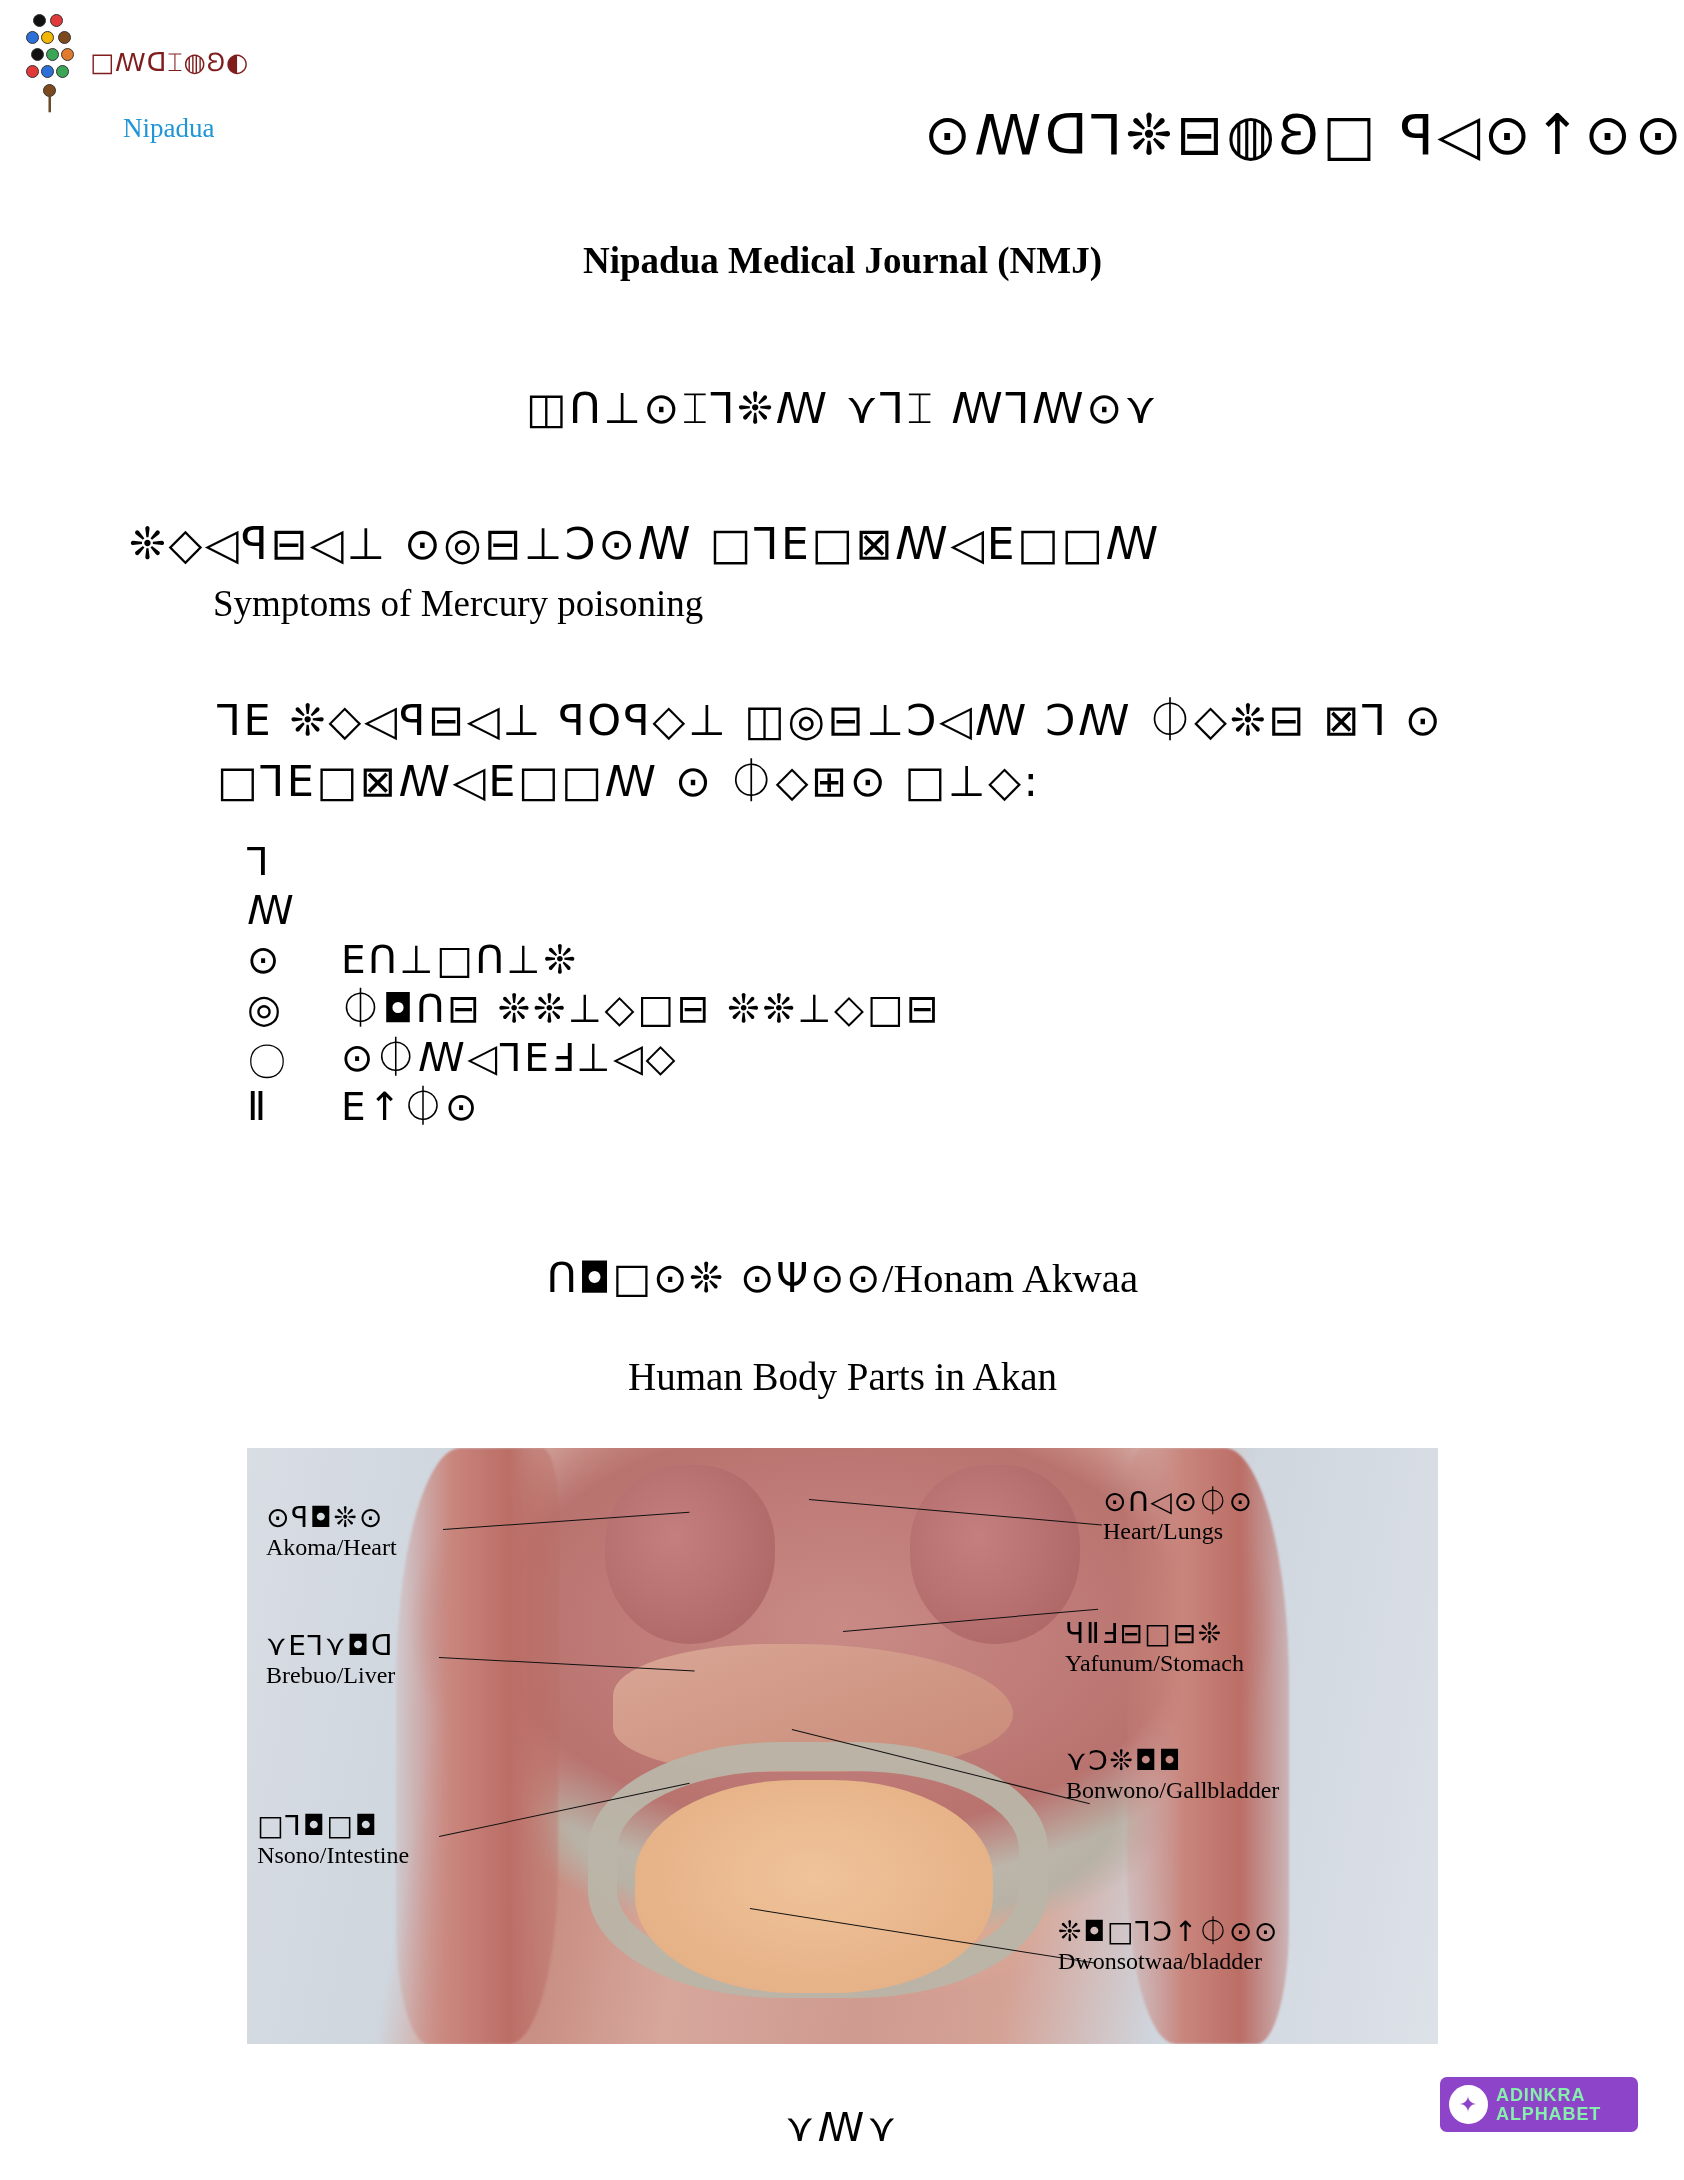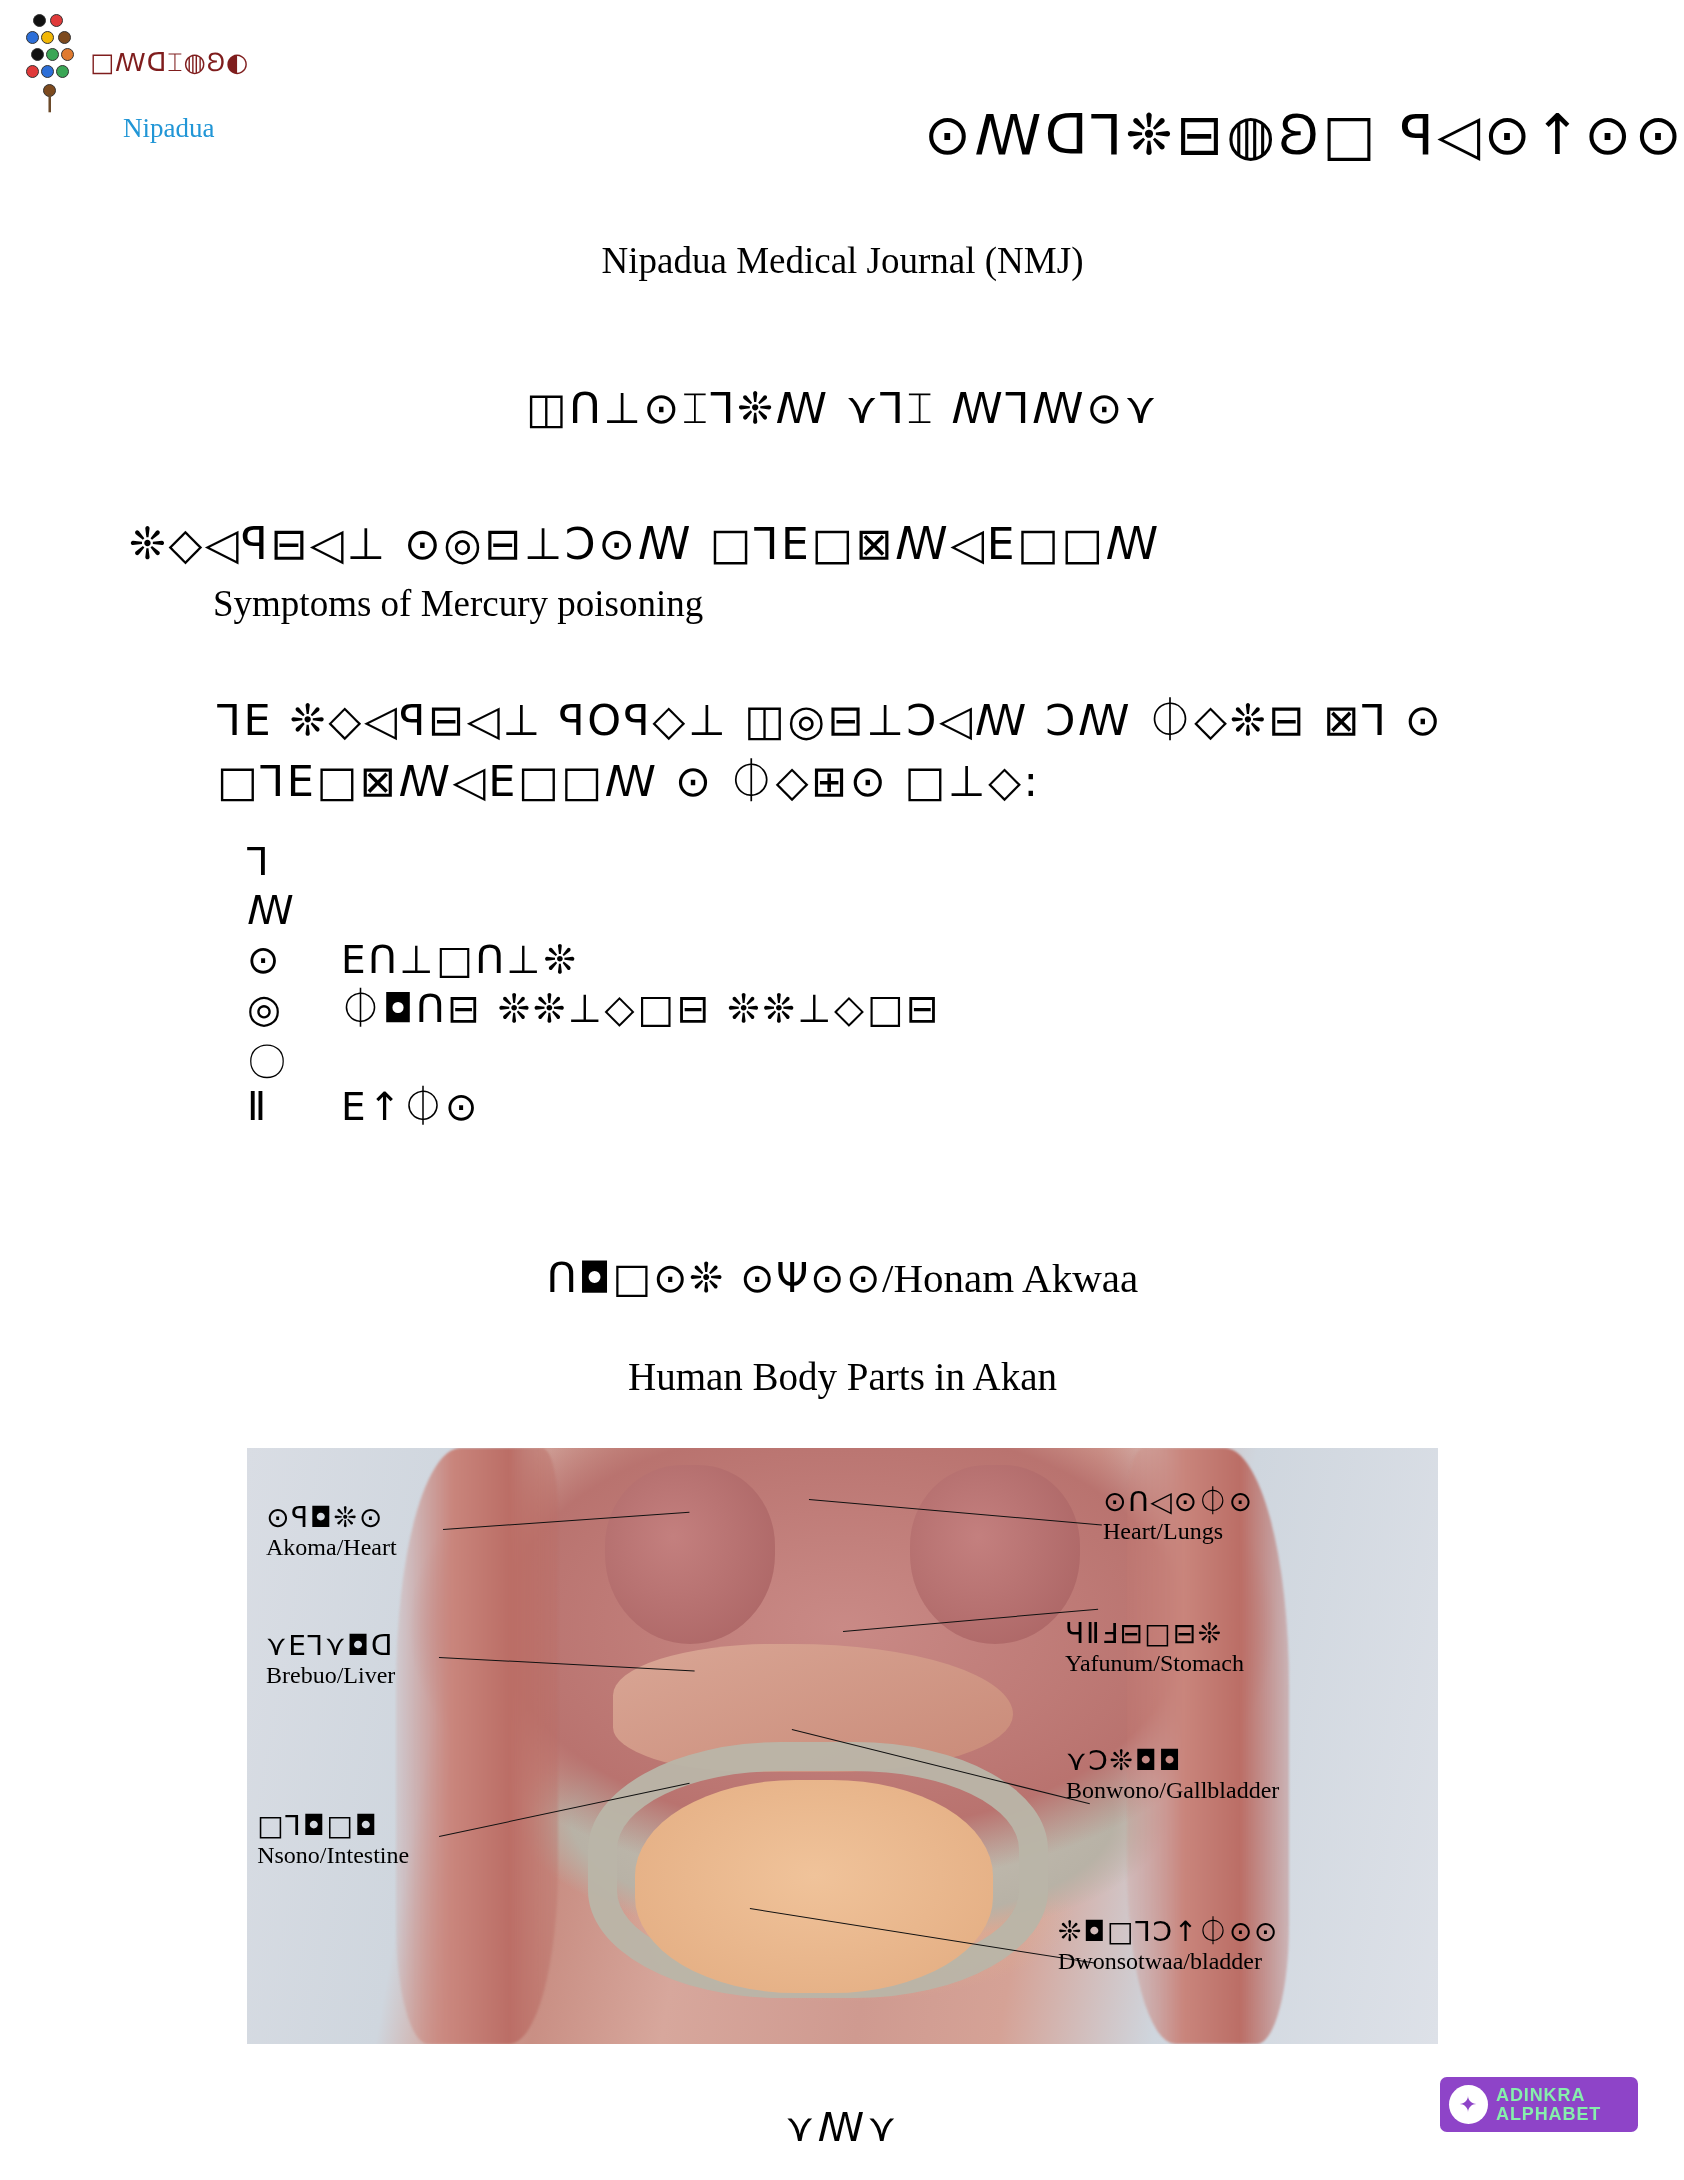--- a/index.html
+++ b/index.html
@@ -70,20 +70,21 @@
     font-weight: 500;
   }
   .doc-subtitle {
     position: absolute;
     top: 239px;
     left: 0;
     width: 100%;
     text-align: center;
     font-size: 37px;
     font-family: "Liberation Serif", serif;
+    font-weight: bold;
   }
   .section-script {
     position: absolute;
     top: 383px;
     left: 0;
     width: 100%;
     text-align: center;
     font-size: 43px;
     letter-spacing: 2.6px;
     font-family: "DejaVu Sans", sans-serif;
@@ -354,20 +355,21 @@
   <div class="sym-row">
     <div class="sym-num">⊙</div>
     <div class="sym-text">ꓰꓵ⊥□ꓵ⊥❊</div>
   </div>
   <div class="sym-row">
     <div class="sym-num">◎</div>
     <div class="sym-text">⏀◘ꓵ⊟ ❊❊⊥◇□⊟ ❊❊⊥◇□⊟</div>
   </div>
   <div class="sym-row">
     <div class="sym-num">〇</div>
+    <div class="sym-text">⊙⏀ꟿ◁ꓶꓰꓞ⊥◁◇</div>
   </div>
   <div class="sym-row">
     <div class="sym-num">Ⅱ</div>
     <div class="sym-text">ꓰ↑⏀⊙</div>
   </div>
 </div>
 
 <div class="bp-heading-script">
   <span>ꓵ◘□⊙❊ ⊙Ψ⊙⊙</span><span class="latin">/Honam Akwaa</span>
 </div>

